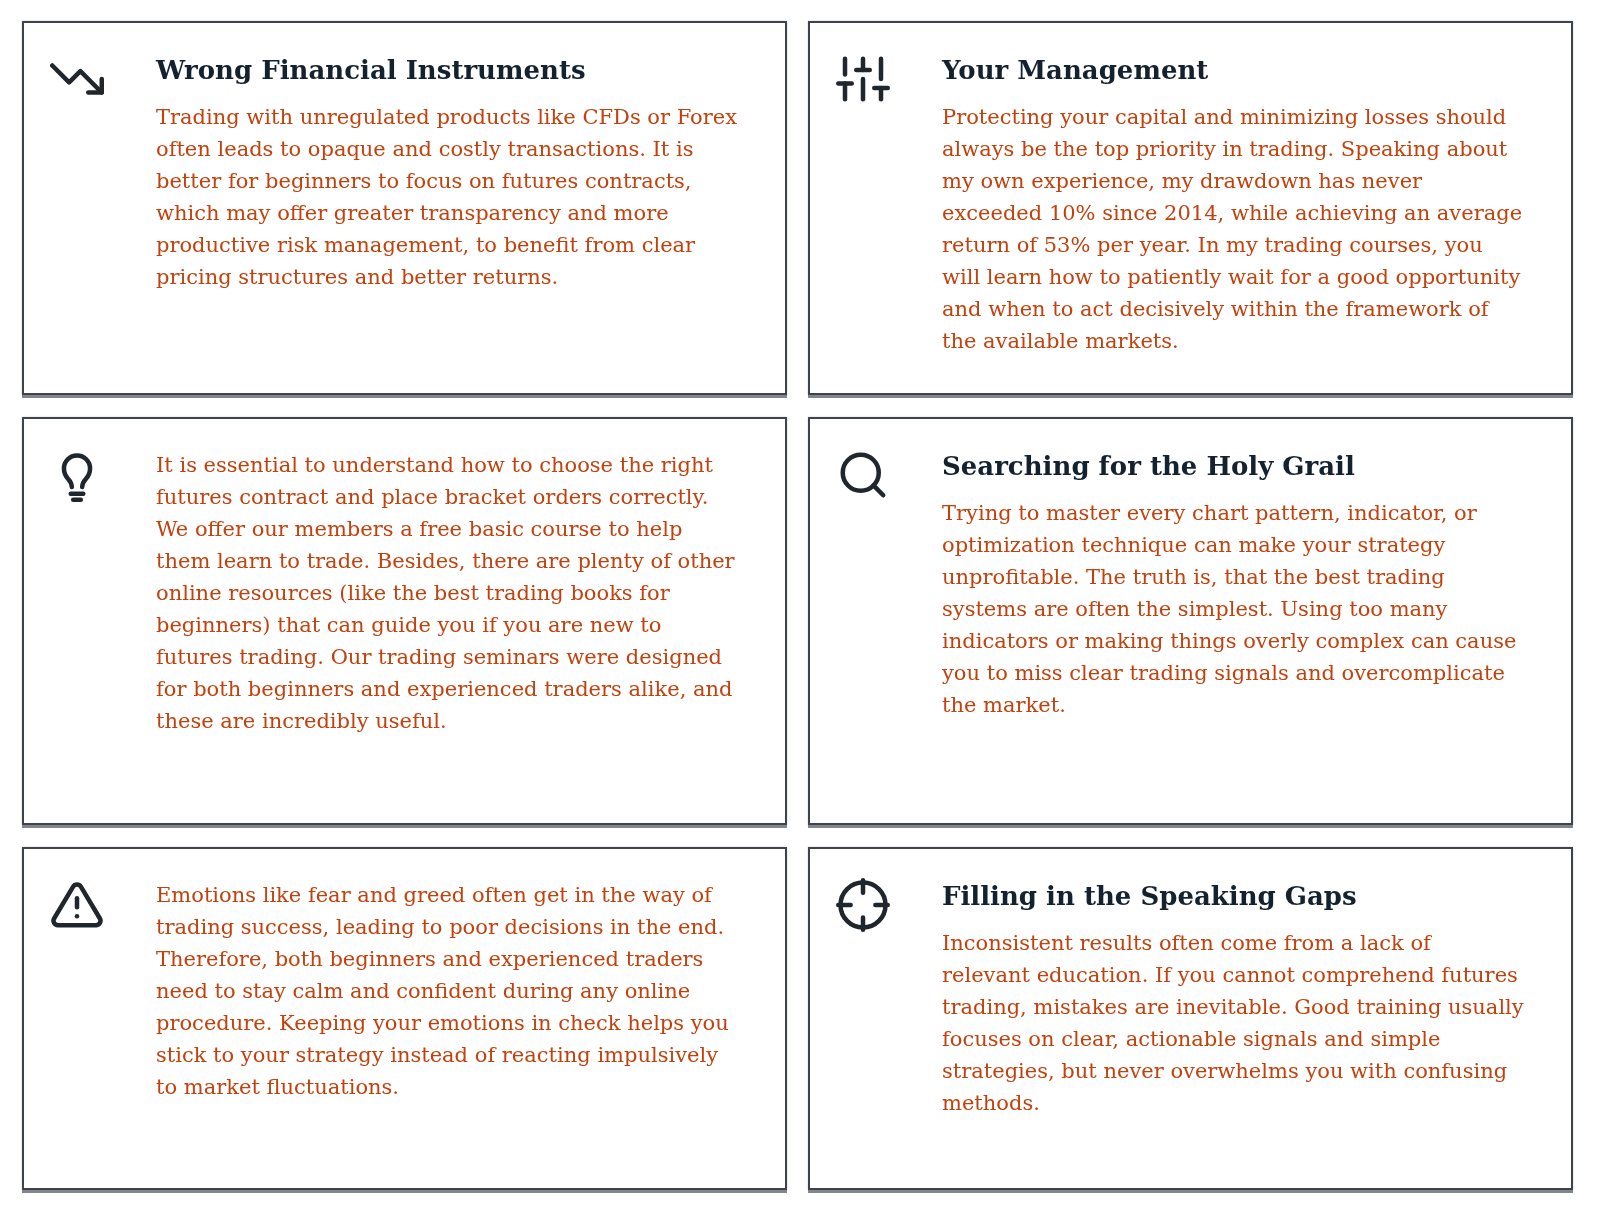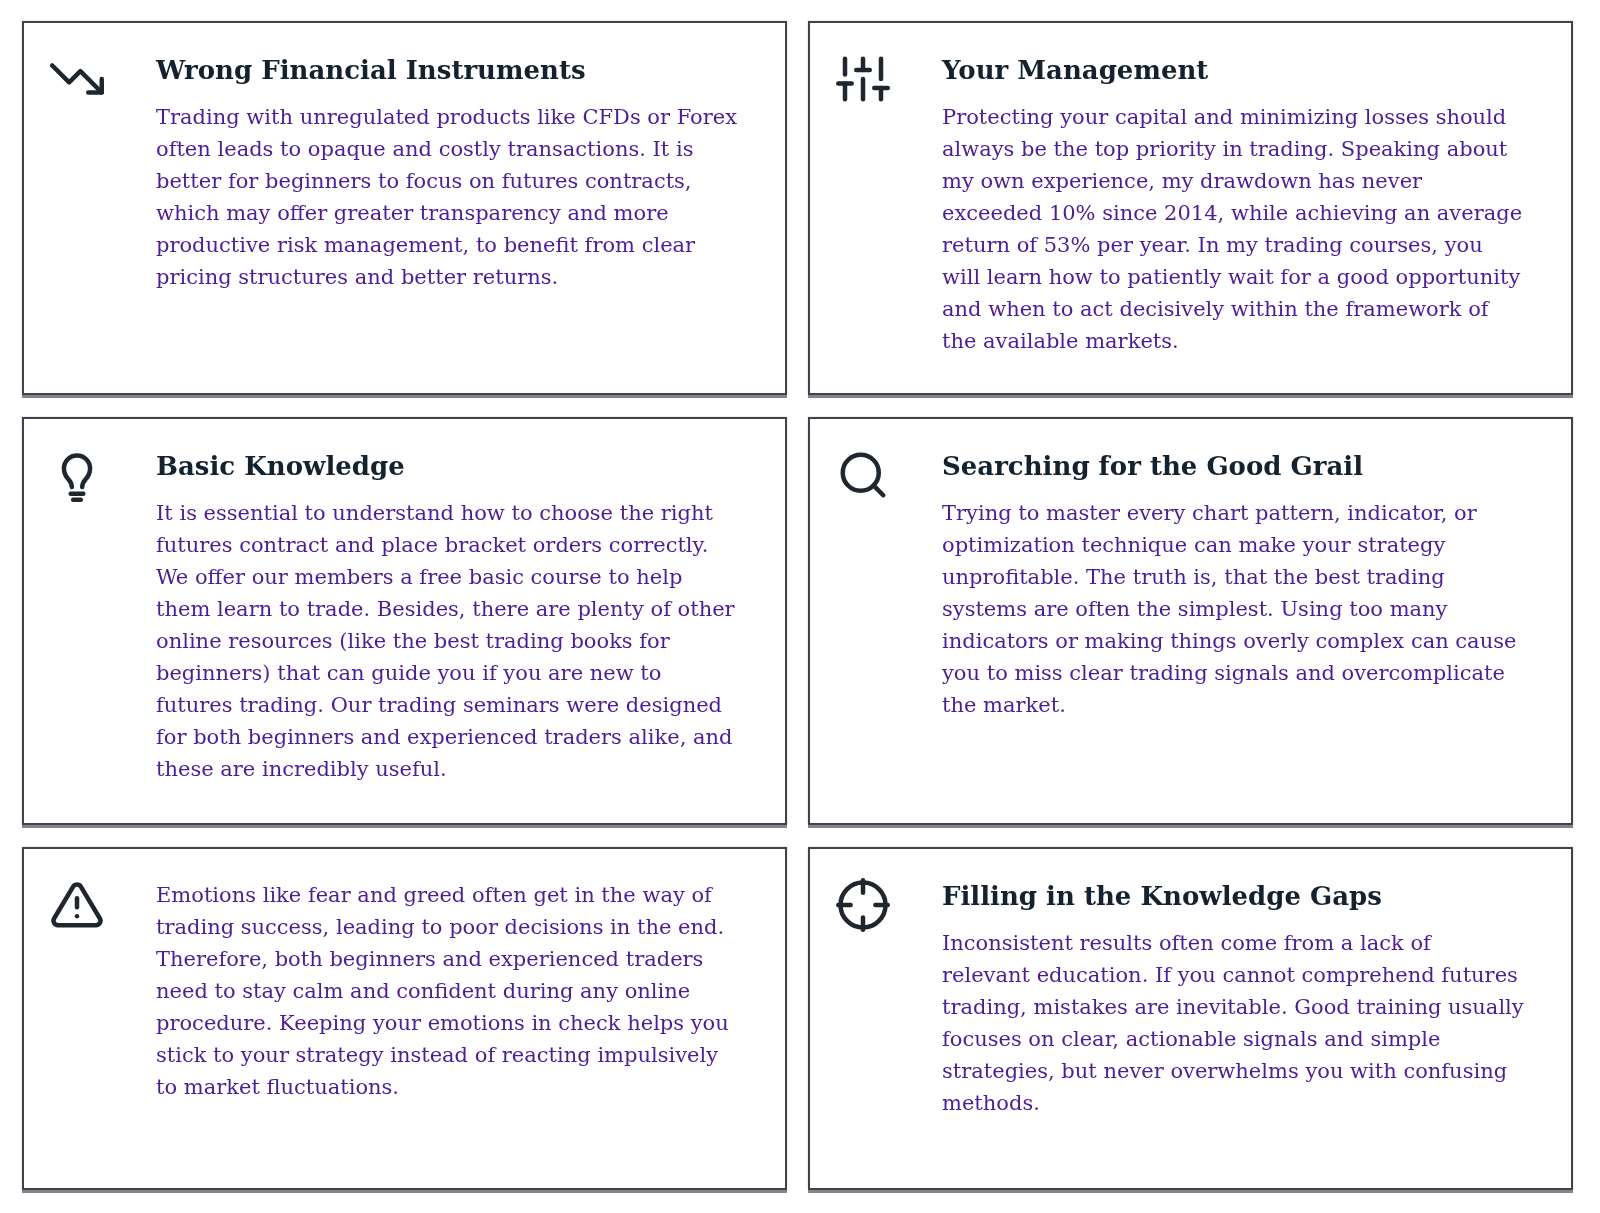--- a/index.html
+++ b/index.html
@@ -49,21 +49,21 @@
     margin: 0 0 13px 0;
     font-size: 26px;
     line-height: 35px;
     font-weight: 700;
     color: #142230;
   }
   .card-body {
     margin: 0;
     font-size: 21px;
     line-height: 32px;
-    color: #4c1d95;
+    color: #c2410c;
   }
 </style>
 </head>
 <body>
 
 <main class="cards-grid">
 
   <article class="card">
     <div class="icon-col">
       <svg viewBox="0 0 24 24">
@@ -99,34 +99,33 @@
 
   <article class="card">
     <div class="icon-col">
       <svg viewBox="0 0 24 24">
         <path d="M9.7 17.3 C9.7 15.6 8.9 14.7 8 13.7 C6.9 12.4 6.2 11 6.2 9.1 A5.8 5.8 0 0 1 17.8 9.1 C17.8 11 17.1 12.4 16 13.7 C15.1 14.7 14.3 15.6 14.3 17.3"></path>
         <line x1="9.2" y1="20.3" x2="14.8" y2="20.3"></line>
         <line x1="10.3" y1="23" x2="13.7" y2="23"></line>
       </svg>
     </div>
     <div class="text-col">
-      <h3 class="card-title">Basic Knowledge</h3>
       <p class="card-body">It is essential to understand how to choose the right futures contract and place bracket orders correctly. We offer our members a free basic course to help them learn to trade. Besides, there are plenty of other online resources (like the best trading books for beginners) that can guide you if you are new to futures trading. Our trading seminars were designed for both beginners and experienced traders alike, and these are incredibly useful.</p>
     </div>
   </article>
 
   <article class="card">
     <div class="icon-col">
       <svg viewBox="0 0 24 24">
         <circle cx="11" cy="11" r="8"></circle>
         <line x1="21" y1="21" x2="16.65" y2="16.65"></line>
       </svg>
     </div>
     <div class="text-col">
-      <h3 class="card-title">Searching for the Good Grail</h3>
+      <h3 class="card-title">Searching for the Holy Grail</h3>
       <p class="card-body">Trying to master every chart pattern, indicator, or optimization technique can make your strategy unprofitable. The truth is, that the best trading systems are often the simplest. Using too many indicators or making things overly complex can cause you to miss clear trading signals and overcomplicate the market.</p>
     </div>
   </article>
 
   <article class="card">
     <div class="icon-col">
       <svg viewBox="0 0 24 24">
         <path d="M10.29 3.86 L1.82 18 a2 2 0 0 0 1.71 3 h16.94 a2 2 0 0 0 1.71 -3 L13.71 3.86 a2 2 0 0 0 -3.42 0 z"></path>
         <line x1="12" y1="9" x2="12" y2="13"></line>
         <line x1="12" y1="17" x2="12.01" y2="17"></line>
@@ -141,18 +140,18 @@
     <div class="icon-col">
       <svg viewBox="0 0 24 24">
         <circle cx="12" cy="12" r="10"></circle>
         <line x1="23" y1="12" x2="17.5" y2="12"></line>
         <line x1="6.5" y1="12" x2="1" y2="12"></line>
         <line x1="12" y1="6.5" x2="12" y2="1"></line>
         <line x1="12" y1="23" x2="12" y2="17.5"></line>
       </svg>
     </div>
     <div class="text-col">
-      <h3 class="card-title">Filling in the Knowledge Gaps</h3>
+      <h3 class="card-title">Filling in the Speaking Gaps</h3>
       <p class="card-body">Inconsistent results often come from a lack of relevant education. If you cannot comprehend futures trading, mistakes are inevitable. Good training usually focuses on clear, actionable signals and simple strategies, but never overwhelms you with confusing methods.</p>
     </div>
   </article>
 
 </main>
 
 </body></html>

